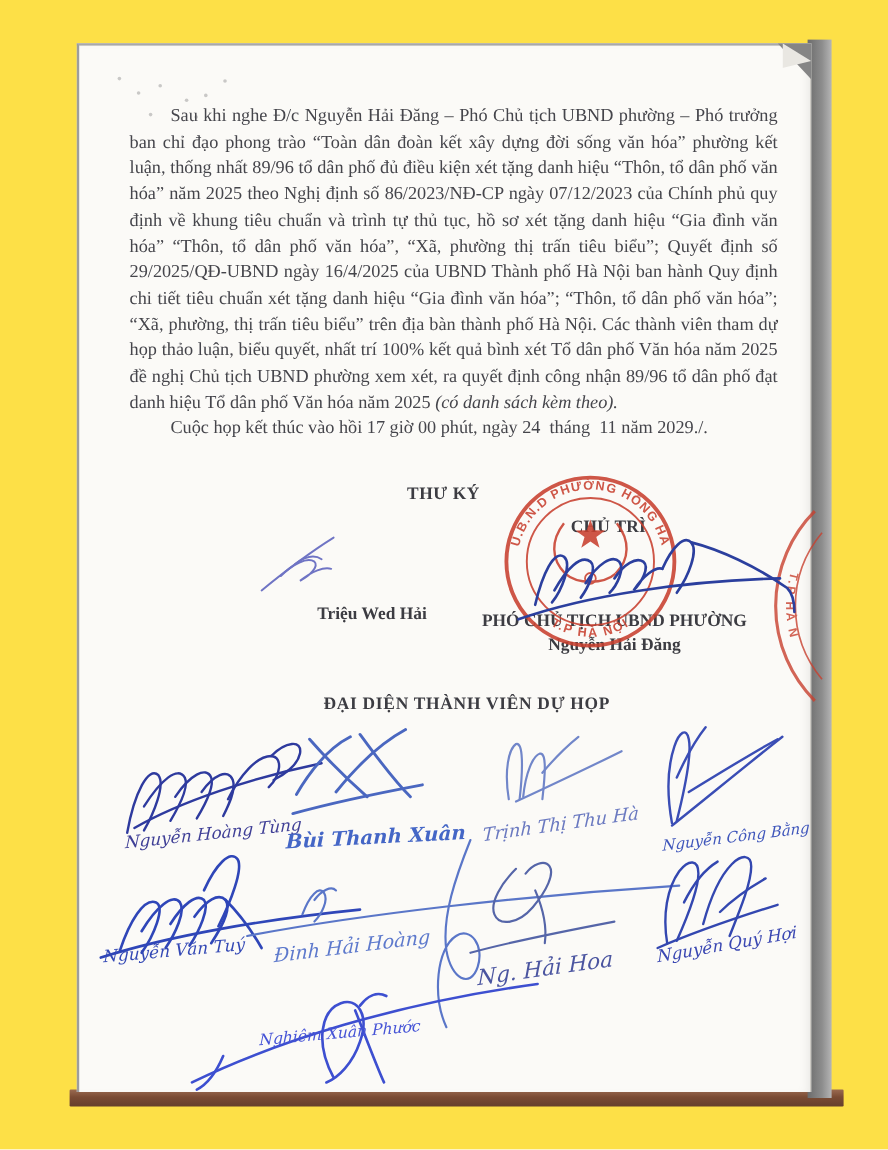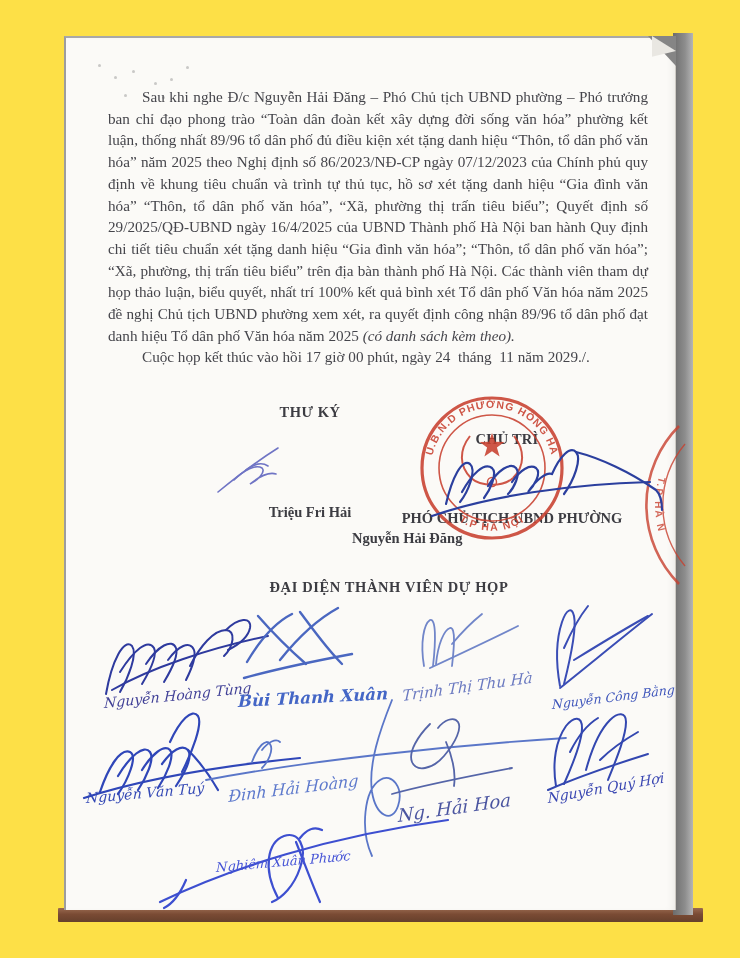--- a/index.html
+++ b/index.html
@@ -33,25 +33,25 @@
 
   
   .textblock{position:absolute;left:42px;top:48px;width:540px;color:#45454b;
     font-size:15.2px;line-height:21.7px;text-align:justify;}
   .textblock p{margin:0;text-indent:34px;}
   .textblock .note{font-style:italic;}
   .closing{white-space:pre-wrap;}
 
   
   .b{font-weight:bold;color:#3c3c42;}
-  .sec-title{position:absolute;left:154px;top:366px;width:180px;text-align:center;font-size:14.5px;letter-spacing:.5px;}
+  .sec-title{position:absolute;left:154px;top:366px;width:180px;text-align:right;font-size:14.5px;letter-spacing:.5px;}
   .chair-block{position:absolute;left:276px;top:366px;width:330px;text-align:center;font-size:14.5px;line-height:20px;letter-spacing:.2px;margin-top:25px;}
   .sec-name{position:absolute;left:134px;top:466px;width:220px;text-align:center;font-size:14.5px;}
   .chair-pos{position:absolute;left:286px;top:472px;width:320px;text-align:center;font-size:14.5px;}
-  .chair-name{position:absolute;left:286px;top:492px;width:320px;text-align:left;font-size:14.5px;}
+  .chair-name{position:absolute;left:286px;top:492px;width:320px;text-align:center;font-size:14.5px;}
   .att-heading{position:absolute;left:108px;top:541px;width:430px;text-align:center;font-size:14.5px;letter-spacing:.6px;}
 
   
   .overlay{position:absolute;left:0;top:0;width:740px;height:958px;pointer-events:none;}
 
   
   .hand{position:absolute;font-family:"DejaVu Serif",serif;font-style:italic;
     white-space:nowrap;transform-origin:left bottom;pointer-events:none;}
   .n0{left:104px;top:695px;font-size:14px;color:#3f3f96;transform:rotate(-6deg) skewX(-8deg);}
   .n1{left:238px;top:692px;font-size:16.5px;font-weight:bold;color:#4466c6;transform:rotate(-3deg) skewX(-4deg);}
@@ -90,21 +90,21 @@
 
     <div class="textblock">
       <p><span>Sau khi nghe Đ/c Nguyễn Hải Đăng – Phó Chủ tịch UBND phường – Phó trưởng ban chỉ đạo phong trào “Toàn dân đoàn kết xây dựng đời sống văn hóa” phường kết luận, thống nhất 89/96 tổ dân phố đủ điều kiện xét tặng danh hiệu “Thôn, tổ dân phố văn hóa” năm 2025 theo Nghị định số 86/2023/NĐ-CP ngày 07/12/2023 của Chính phủ quy định về khung tiêu chuẩn và trình tự thủ tục, hồ sơ xét tặng danh hiệu “Gia đình văn hóa” “Thôn, tổ dân phố văn hóa”, “Xã, phường thị trấn tiêu biểu”; Quyết định số 29/2025/QĐ-UBND ngày 16/4/2025 của UBND Thành phố Hà Nội ban hành Quy định chi tiết tiêu chuẩn xét tặng danh hiệu “Gia đình văn hóa”; “Thôn, tổ dân phố văn hóa”; “Xã, phường, thị trấn tiêu biểu” trên địa bàn thành phố Hà Nội. Các thành viên tham dự họp thảo luận, biểu quyết, nhất trí 100% kết quả bình xét Tổ dân phố Văn hóa năm 2025 đề nghị Chủ tịch UBND phường xem xét, ra quyết định công nhận 89/96 tổ dân phố đạt danh hiệu Tổ dân phố Văn hóa năm 2025</span> <span class="note">(có danh sách kèm theo).</span></p>
       <p class="closing">Cuộc họp kết thúc vào hồi 17 giờ 00 phút, ngày 24  tháng  11 năm 2029./.</p>
     </div>
 
     <div class="sec-title b">THƯ KÝ</div>
     <div class="chair-block b">
       <div>CHỦ TRÌ</div>
     </div>
-    <div class="sec-name b">Triệu Fri Hải</div>
+    <div class="sec-name b">Triệu Wed Hải</div>
     <div class="chair-pos b">PHÓ CHỦ TỊCH UBND PHƯỜNG</div>
     <div class="chair-name b">Nguyễn Hải Đăng</div>
     <div class="att-heading b">ĐẠI DIỆN THÀNH VIÊN DỰ HỌP</div>
   </div>
 
   <svg class="overlay" viewBox="0 0 740 958">
 
     <g opacity="0.88">
       <circle cx="492" cy="468" r="70" fill="none" stroke="#c8402f" stroke-width="3.2"></circle>
       <circle cx="492" cy="468" r="53" fill="none" stroke="#c8402f" stroke-width="1.6"></circle>

